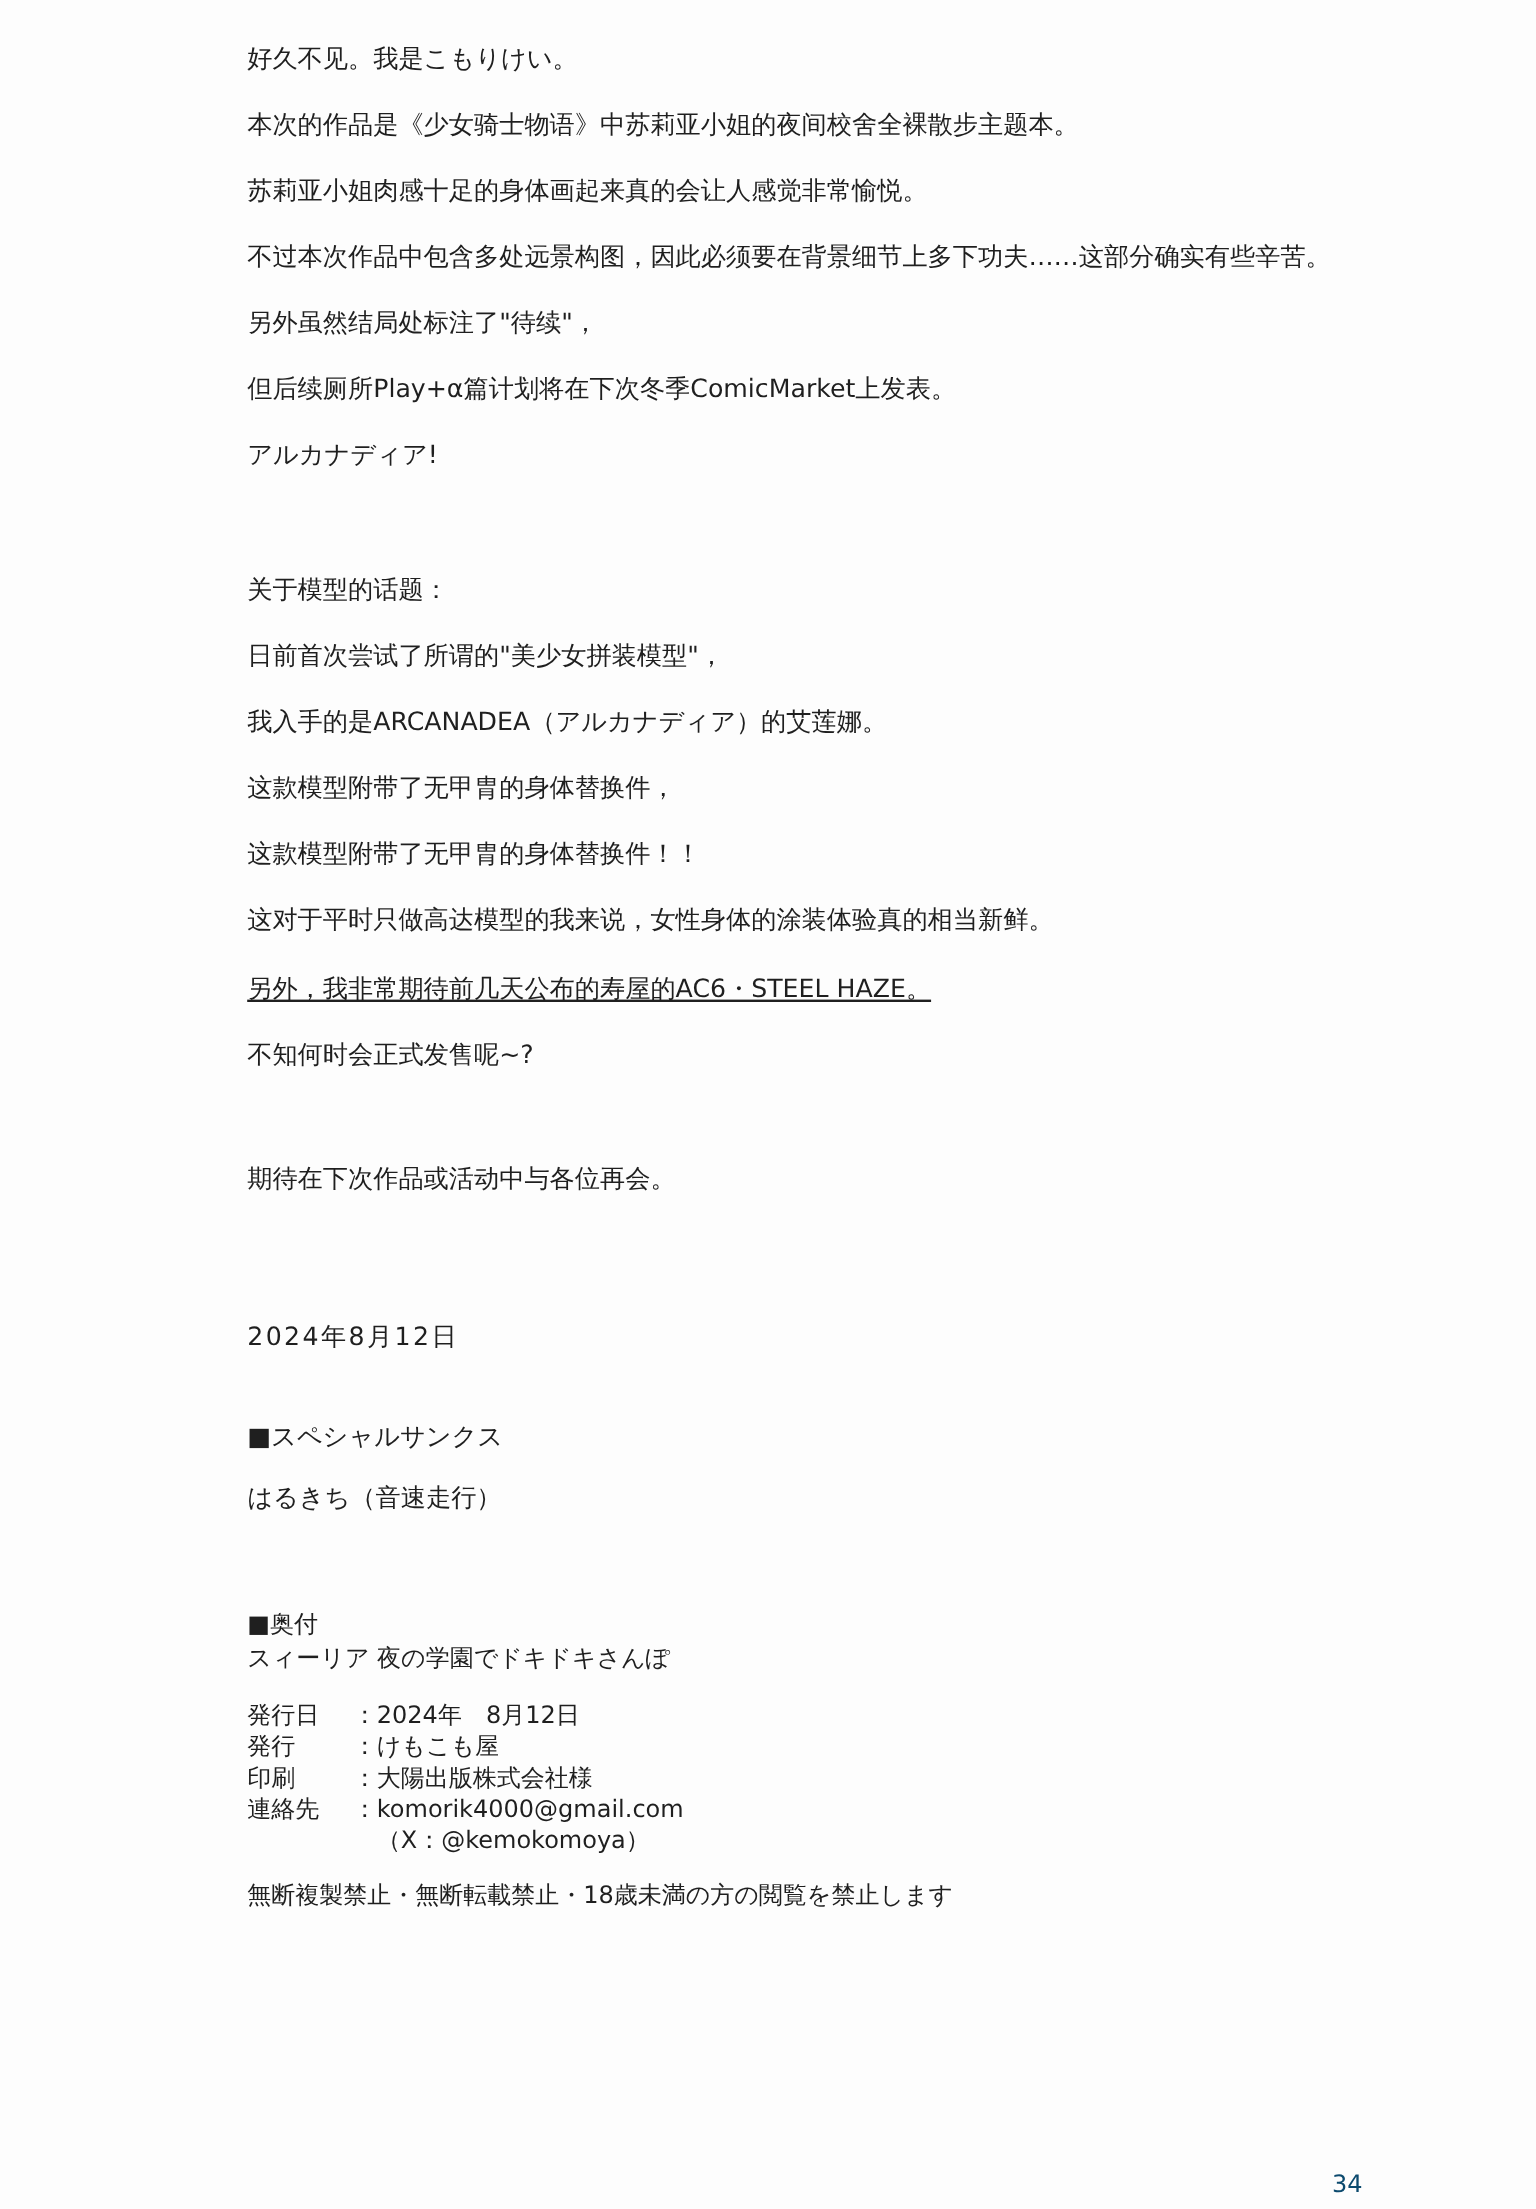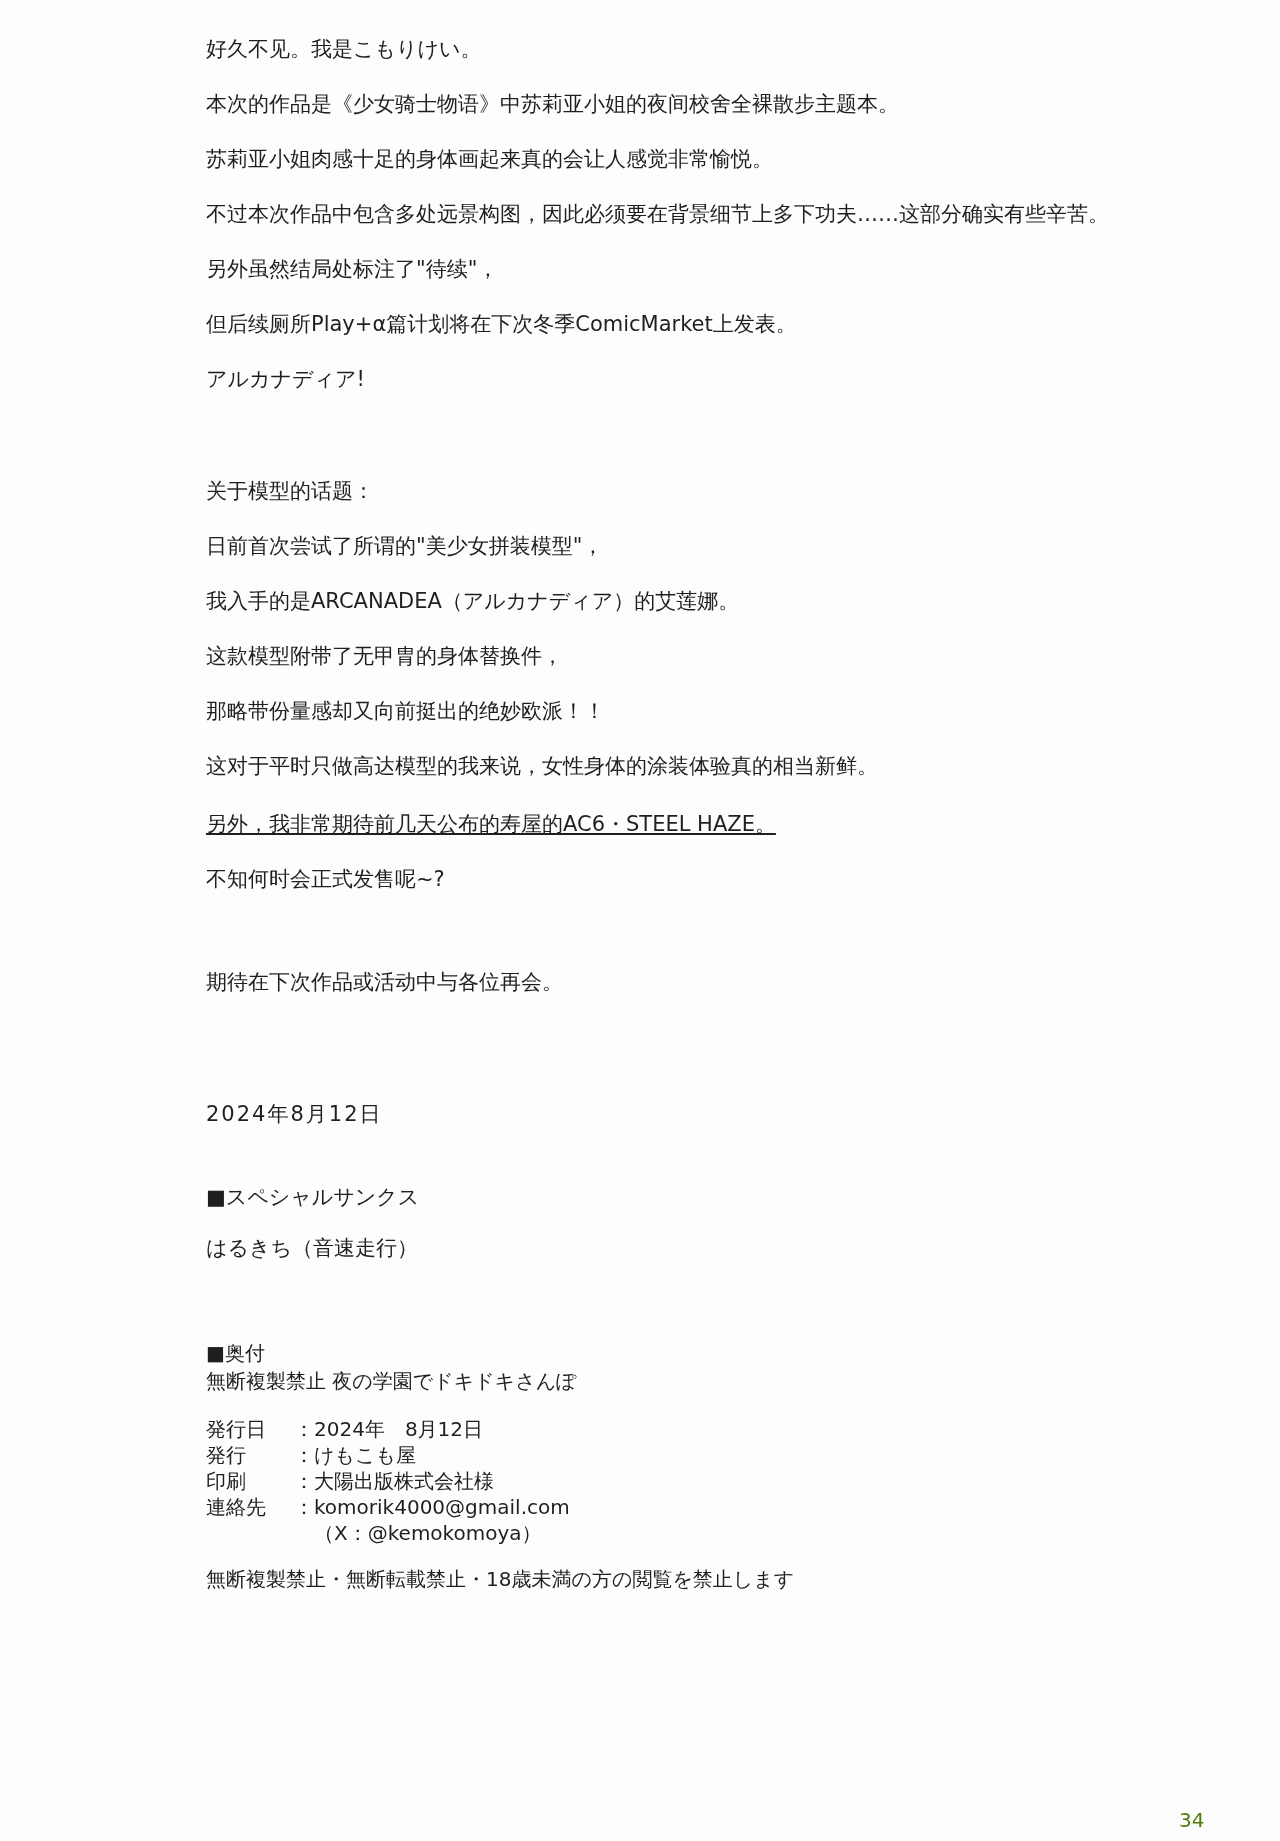--- a/index.html
+++ b/index.html
@@ -38,59 +38,59 @@
   .colophon      { margin-top: 78px; font-size: 20px; }
   .colophon .line { font-size: 20px; line-height: 28px; margin: 0; white-space: nowrap; }
   .colophon .rows { margin-top: 21px; }
   .colophon .row  { display: flex; line-height: 26px; white-space: nowrap; }
   .colophon .row .label { width: 88px; }
   .colophon .row .sep   { width: 20px; }
   .colophon .sub  { margin-left: 108px; line-height: 26px; white-space: nowrap; }
   .colophon .disclaimer { line-height: 27px; white-space: nowrap; }
   .page-number {
     position: absolute;
-    left: 1179px;
+    left: 1110px;
     top: 1808px;
     font-size: 20px;
-    color: #4d7c0f;
+    color: #0c4a6e;
   }
 </style>
 </head>
 <body>
 
 <div class="content">
 
 
   <p class="para gap-first">好久不见。我是こもりけい。</p>
   <p class="para gap-std">本次的作品是《少女骑士物语》中苏莉亚小姐的夜间校舍全裸散步主题本。</p>
   <p class="para gap-std">苏莉亚小姐肉感十足的身体画起来真的会让人感觉非常愉悦。</p>
   <p class="para gap-std">不过本次作品中包含多处远景构图，因此必须要在背景细节上多下功夫……这部分确实有些辛苦。</p>
   <p class="para gap-std">另外虽然结局处标注了"待续"，</p>
   <p class="para gap-std">但后续厕所Play+α篇计划将在下次冬季ComicMarket上发表。</p>
   <p class="para gap-std">アルカナディア!</p>
 
   <p class="para gap-section">关于模型的话题：</p>
   <p class="para gap-std">日前首次尝试了所谓的"美少女拼装模型"，</p>
   <p class="para gap-std">我入手的是ARCANADEA（アルカナディア）的艾莲娜。</p>
   <p class="para gap-std">这款模型附带了无甲胄的身体替换件，</p>
-  <p class="para gap-std">那略带份量感却又向前挺出的绝妙欧派！！</p>
+  <p class="para gap-std">这款模型附带了无甲胄的身体替换件！！</p>
   <p class="para gap-std">这对于平时只做高达模型的我来说，女性身体的涂装体验真的相当新鲜。</p>
 
   <p class="para gap-block">另外，我非常期待前几天公布的寿屋的AC6・STEEL HAZE。</p>
   <p class="para gap-std">不知何时会正式发售呢~?</p>
   <p class="para gap-block2">期待在下次作品或活动中与各位再会。</p>
 
   <p class="para gap-date date-line">2024年8月12日</p>
 
   <p class="para gap-thanks">■スペシャルサンクス</p>
   <p class="para gap-name">はるきち（音速走行）</p>
 
   <div class="colophon">
     <p class="line">■奥付</p>
-    <p class="line">無断複製禁止 夜の学園でドキドキさんぽ</p>
+    <p class="line">スィーリア 夜の学園でドキドキさんぽ</p>
 
     <div class="rows">
       <div class="row">
         <span class="label">発行日</span>
         <span class="sep">：</span>
         <span class="value">2024年　8月12日</span>
       </div>
       <div class="row">
         <span class="label">発行</span>
         <span class="sep">：</span>

